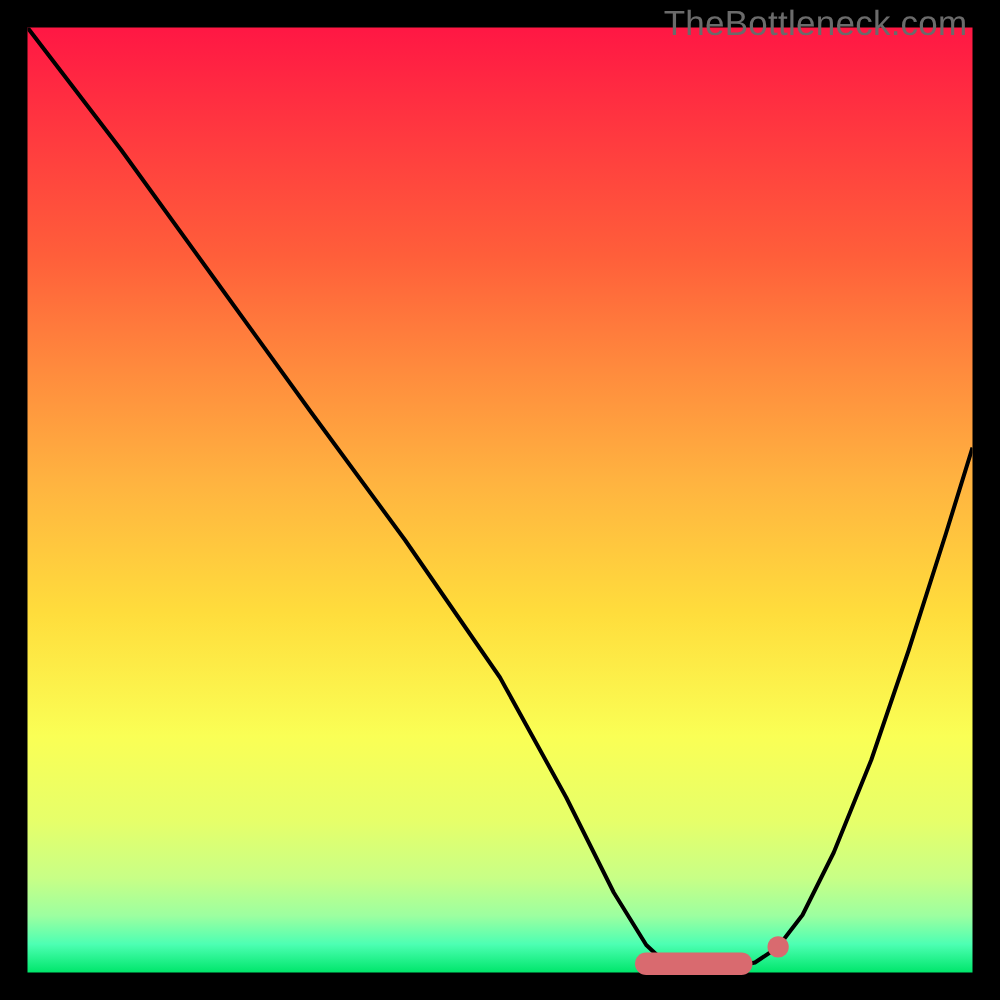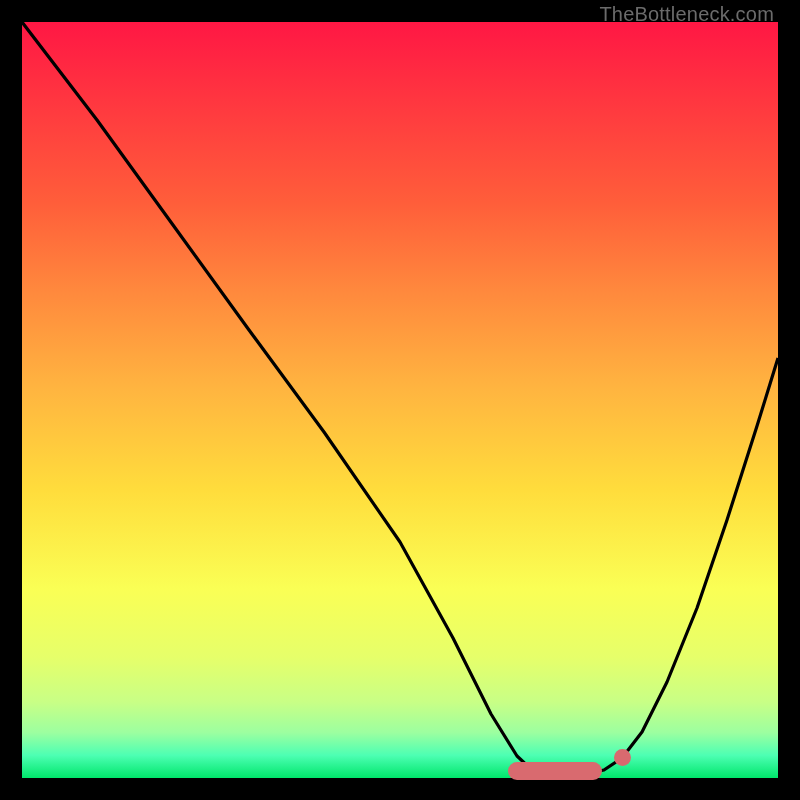--- a/index.html
+++ b/index.html
@@ -39,21 +39,21 @@
       #9cffa0 94%,
       #4dffb3 97%,
       #00e66b 100%
     );
   }
   .watermark {
     position: absolute;
     top: 3px;
     right: 26px;
     color: #6b6b6b;
-    font-size: 20px;
+    font-size: 28px;
     font-weight: 500;
     letter-spacing: 0.2px;
     z-index: 5;
   }
   svg.curve {
     position: absolute;
     left: 0;
     top: 0;
     width: 756px;
     height: 756px;

